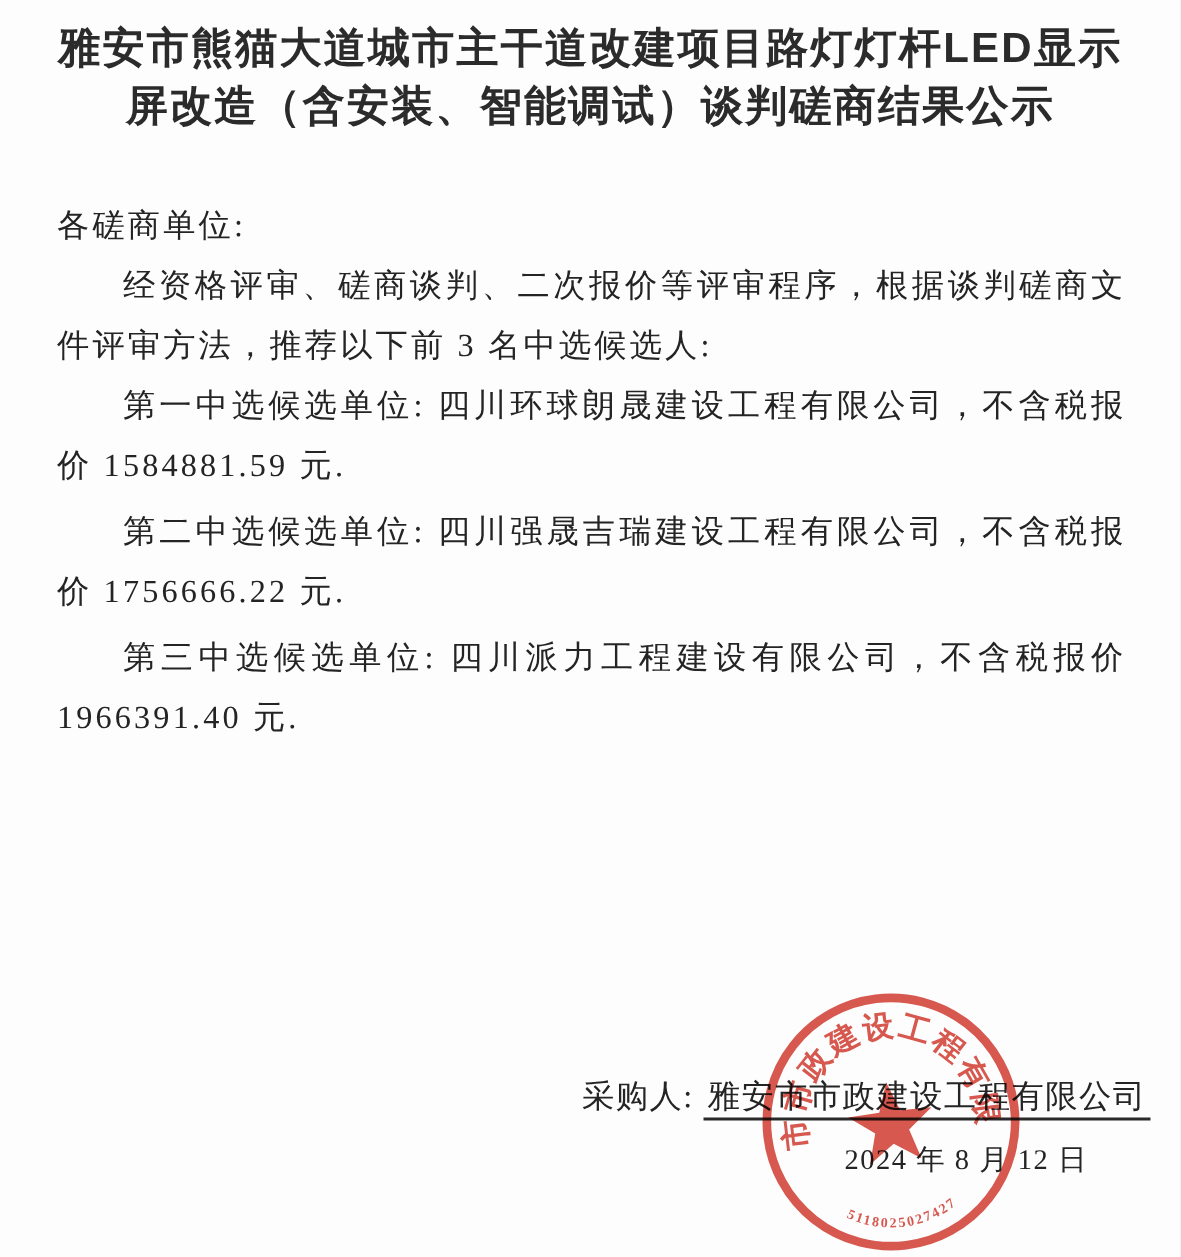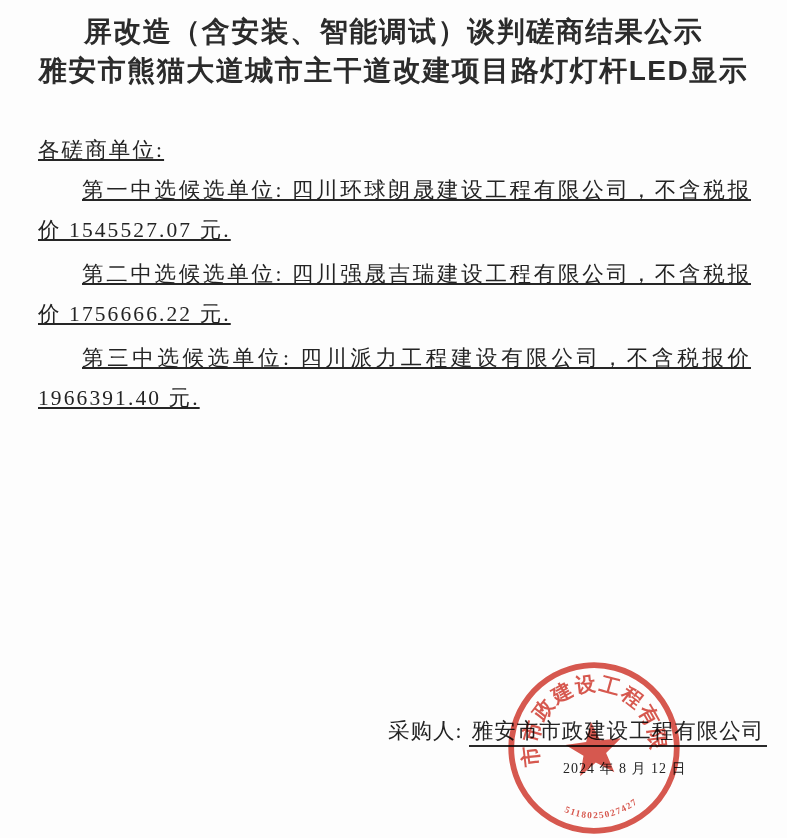--- a/index.html
+++ b/index.html
@@ -19,21 +19,20 @@
     font-family: "Liberation Sans", "DejaVu Sans", sans-serif;
     font-weight: 700;
     font-size: 28px;
     line-height: 39px;
     letter-spacing: 1.5px;
     color: #2b2b2b;
   }
   .title span { display: block; }
   .body {
     margin: 40px 36px 0 38px;
-    text-decoration: underline;
   }
   .body p {
     margin: 0;
     font-size: 21.5px;
     line-height: 40px;
     letter-spacing: 2.1px;
     text-align: justify;
     color: #242424;
   }
   .body p.indent { text-indent: 44px; }
@@ -49,21 +48,21 @@
     color: #242424;
   }
   .signature-purchaser .company {
     border-bottom: 2px solid #2a2a2a;
     padding: 0 3px 2px 3px;
   }
   .signature-date {
     position: absolute;
     top: 760px;
     left: 563px;
-    font-size: 14px;
+    font-size: 19px;
     letter-spacing: 1px;
     white-space: nowrap;
     color: #242424;
   }
   .stamp {
     position: absolute;
     left: 505px;
     top: 659px;
     width: 178px;
     height: 178px;
@@ -77,27 +76,28 @@
     font-family: "Liberation Serif", "DejaVu Serif", serif;
     font-weight: 600;
   }
 </style>
 </head>
 <body>
 
 <div class="page">
 
   <h1 class="title">
+    <span>雅安市熊猫大道城市主干道改建项目路灯灯杆LED显示</span>
     <span>屏改造（含安装、智能调试）谈判磋商结果公示</span>
-    <span>雅安市熊猫大道城市主干道改建项目路灯灯杆LED显示</span>
   </h1>
 
   <div class="body">
     <p>各磋商单位:</p>
-    <p class="indent mb4">第一中选候选单位: 四川环球朗晟建设工程有限公司，不含税报价 1545527.07 元.</p>
+    <p class="indent">经资格评审、磋商谈判、二次报价等评审程序，根据谈判磋商文件评审方法，推荐以下前 3 名中选候选人:</p>
+    <p class="indent mb4">第一中选候选单位: 四川环球朗晟建设工程有限公司，不含税报价 1584881.59 元.</p>
     <p class="indent mb4">第二中选候选单位: 四川强晟吉瑞建设工程有限公司，不含税报价 1756666.22 元.</p>
     <p class="indent mb3">第三中选候选单位: 四川派力工程建设有限公司，不含税报价 1966391.40 元.</p>
   </div>
 
   <div class="signature-purchaser">
     <span>采购人:</span>
     <span class="company">雅安市市政建设工程有限公司</span>
   </div>
 
   <div class="signature-date">2024 年 8 月 12 日</div>

